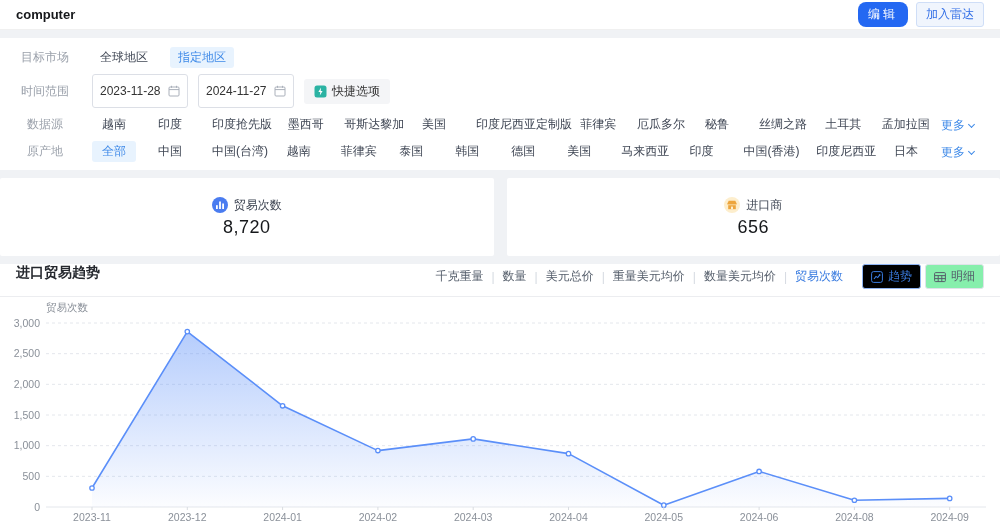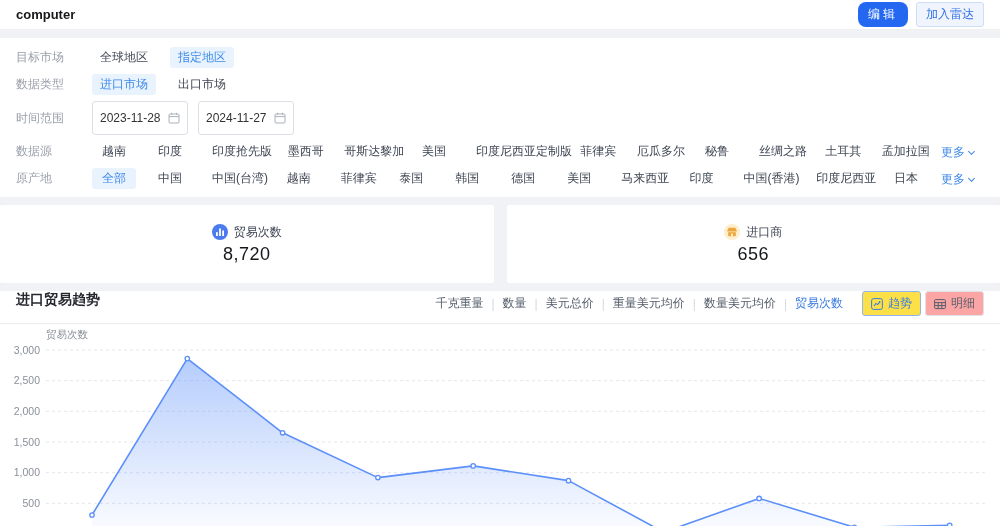--- a/index.html
+++ b/index.html
@@ -17,21 +17,21 @@
   .top-actions { display:flex; gap:8px; }
   .btn-edit { background:#2468f2; color:#fff; border:none; border-radius:8px;
               font-size:12px; padding:3px 10px; letter-spacing:3px; cursor:pointer;
               font-family:inherit; }
   .btn-radar { background:#f0f5fd; color:#2e6ce6; border:1px solid #cfdef7; border-radius:3px;
                font-size:12px; padding:3px 9px; cursor:pointer; font-family:inherit; }
   
   .panel { background:#fff; margin-top:8px; }
   .filter-panel { padding:9px 16px 2px; }
   .f-row { display:flex; align-items:center; margin-bottom:6px; position:relative; min-height:20px; }
-  .f-label { width:58px; margin-right:18px; color:#9ba1ab; flex:none; text-align:left; }
+  .f-label { width:58px; margin-right:18px; color:#9ba1ab; flex:none; text-align:center; }
   .f-opts { display:flex; align-items:center; flex:1; overflow:hidden; padding-right:44px; }
   .opt { padding:2px 8px; margin-right:14px; border-radius:3px; color:#3f4654;
          white-space:nowrap; cursor:pointer;text-align:center; }
   .opt.selected { background:#e8f3fe; color:#3f8ae8; }
   .opt.cell { min-width:44px; text-align:center; margin-right:12px; }
   .more-link { position:absolute; right:10px; top:3px; color:#3f8ae8; cursor:pointer;
                display:flex; align-items:center; gap:4px; }
   .chev { width:5px; height:5px; border-right:1px solid #3f8ae8; border-bottom:1px solid #3f8ae8;
           transform:rotate(45deg); margin-top:-2px; }
   .date-box { display:flex; align-items:center; justify-content:space-between;
@@ -52,50 +52,43 @@
   .chart-panel { margin-top:8px; background:#fff; position:relative; height:262px; overflow:hidden; }
   .chart-head { display:flex; align-items:flex-start; justify-content:space-between;
                 padding:0 16px; height:33px; border-bottom:1px solid #ecedf0; }
   .chart-title { font-size:14px; font-weight:bold; color:#25282e; }
   .tools { display:flex; align-items:center; }
   .metric { color:#555e6b; margin:0 7px; white-space:nowrap; cursor:pointer; }
   .metric.selected { color:#3a7ce0; }
   .sep { color:#d5dae1; margin:0 1px; }
   .view-toggle { display:flex; margin-left:12px; }
   .vbtn { display:flex; align-items:center; gap:5px; padding:3px 8px; border:1px solid #dfe3e9;
-          background:#fca5a5; color:#555e6b; border-radius:3px; cursor:pointer; font-size:12px;
+          background:#86efac; color:#555e6b; border-radius:3px; cursor:pointer; font-size:12px;
           font-family:inherit; }
   .vbtn + .vbtn { margin-left:4px; }
-  .vbtn.selected { border-color:#8fb4f2; background:#fde047; color:#3a7ce0; }
+  .vbtn.selected { border-color:#8fb4f2; background:#000000; color:#3a7ce0; }
   #chart-svg { display:block; }
 </style>
 </head>
 <body>
 
 <header class="topbar">
   <div class="page-title">computer</div>
   <div class="top-actions">
     <button class="btn-edit">编辑</button>
     <button class="btn-radar">加入雷达</button>
   </div>
 </header>
 
 <section class="panel filter-panel">
   <div class="f-row">
     <span class="f-label">目标市场</span>
     <div class="f-opts" id="opts-target">
         <span class="opt">全球地区</span>
         <span class="opt selected">指定地区</span>
-      </div>
-  </div>
-  <div class="f-row">
-    <span class="f-label">数据类型</span>
-    <div class="f-opts" id="opts-dtype">
-        <span class="opt selected">进口市场</span>
-        <span class="opt">出口市场</span>
       </div>
   </div>
   <div class="f-row">
     <span class="f-label">时间范围</span>
     <div class="f-opts">
       <span class="date-box">
         <input readonly="" value="2023-11-28" style="">
         <svg width="12" height="12" viewBox="0 0 12 12">
           <rect x="1" y="2" width="10" height="9" rx="1" fill="none" stroke="#aab0ba"></rect>
           <line x1="1" y1="4.6" x2="11" y2="4.6" stroke="#aab0ba"></line>
@@ -105,20 +98,27 @@
       </span>
       <span class="date-box">
         <input readonly="" value="2024-11-27" style="">
         <svg width="12" height="12" viewBox="0 0 12 12">
           <rect x="1" y="2" width="10" height="9" rx="1" fill="none" stroke="#aab0ba"></rect>
           <line x1="1" y1="4.6" x2="11" y2="4.6" stroke="#aab0ba"></line>
           <line x1="3.5" y1="0.8" x2="3.5" y2="2.8" stroke="#aab0ba"></line>
           <line x1="8.5" y1="0.8" x2="8.5" y2="2.8" stroke="#aab0ba"></line>
         </svg>
       </span>
+      <button class="btn-quick">
+        <svg width="13" height="13" viewBox="0 0 13 13">
+          <rect x="0.5" y="0.5" width="12" height="12" rx="2.5" fill="#2bb3a3"></rect>
+          <path d="M7 2.6 L4.4 7 H6.3 L5.8 10.4 L8.6 5.9 H6.7 Z" fill="#fff"></path>
+        </svg>
+        <span>快捷选项</span>
+      </button>
     </div>
   </div>
   <div class="f-row">
     <span class="f-label">数据源</span>
     <div class="f-opts" id="opts-source">
         <span class="opt cell">越南</span>
         <span class="opt cell">印度</span>
         <span class="opt cell">印度抢先版</span>
         <span class="opt cell">墨西哥</span>
         <span class="opt cell">哥斯达黎加</span>

